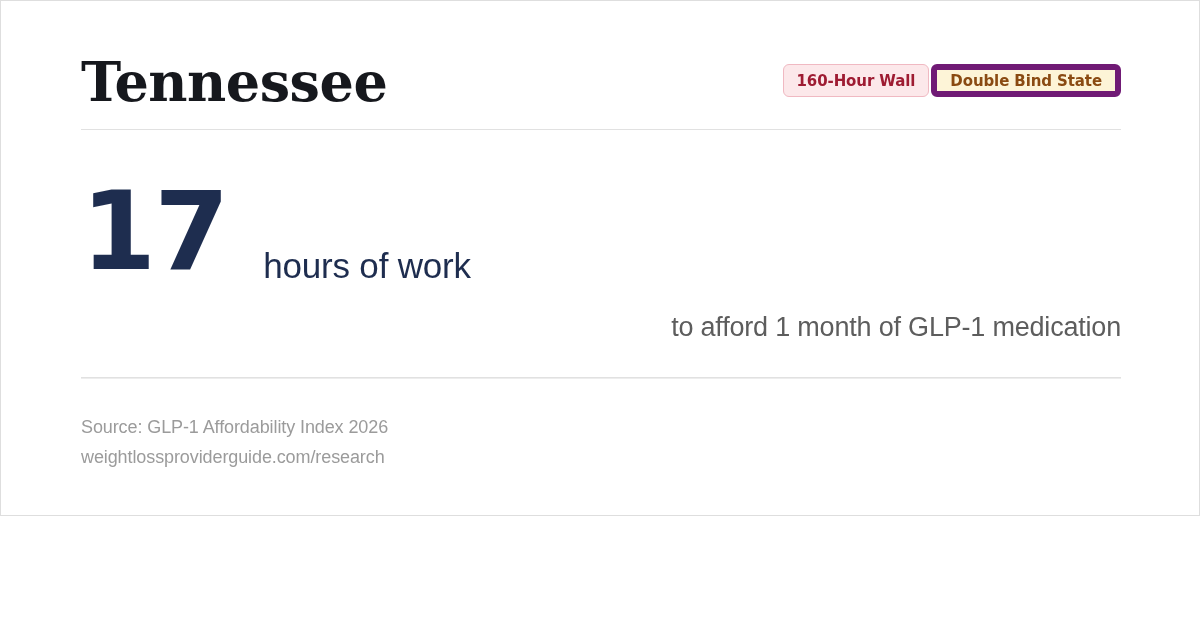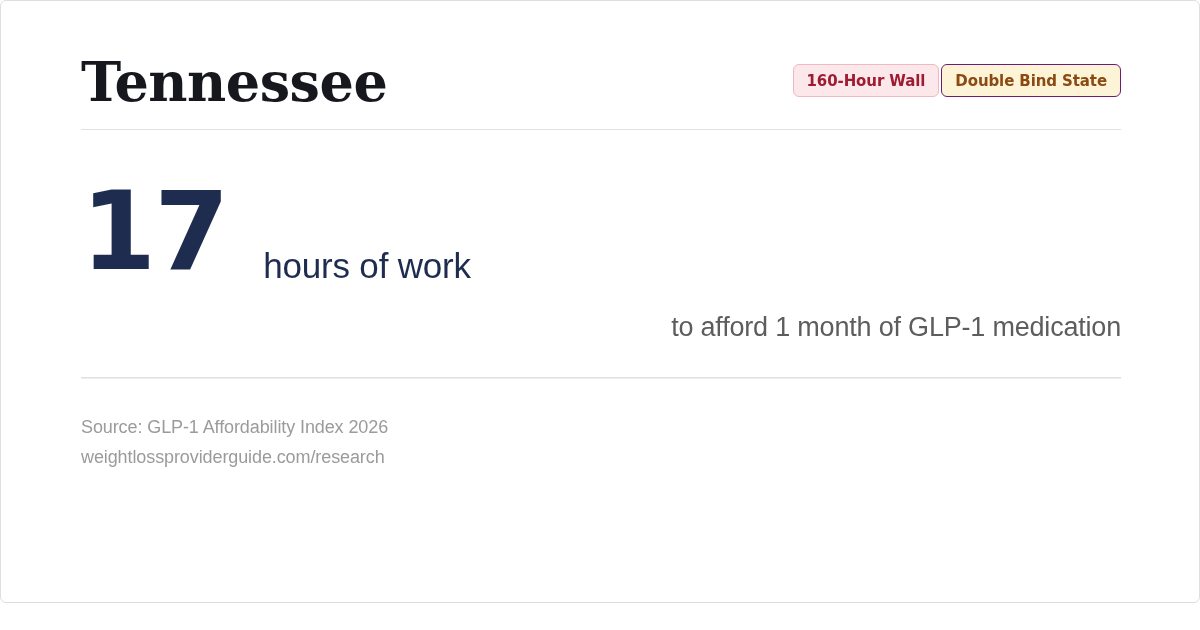--- a/index.html
+++ b/index.html
@@ -12,24 +12,24 @@
     background: #ffffff;
     font-family: "Liberation Sans", sans-serif;
     -webkit-font-smoothing: antialiased;
     overflow: hidden;
   }
 
   .card {
     position: relative;
     box-sizing: border-box;
     width: 1200px;
-    height: 603px;
+    height: 516px;
     background: #ffffff;
     border: 1px solid #dedede;
-    border-radius: 6px;
+    border-radius: 0;
     padding: 0;
   }
 
   .inner {
     box-sizing: border-box;
     position: absolute;
     left: 80px;
     top: 0;
     width: 1040px;
     height: 630px;
@@ -78,21 +78,21 @@
     letter-spacing: -0.1px;
     white-space: nowrap;
   }
   .badge--pink {
     background: #fce8ea;
     border: 1px solid #f0b9c2;
     color: #9e1b32;
   }
   .badge--amber {
     background: #fdf4d7;
-    border: 1px solid #701a75;
+    border: 6px solid #701a75;
     color: #8a4a12;
   }
 
   
   .rule {
     width: 1040px;
     height: 1px;
     background: #e1e1e1;
     border: 0;
     margin: 0;

